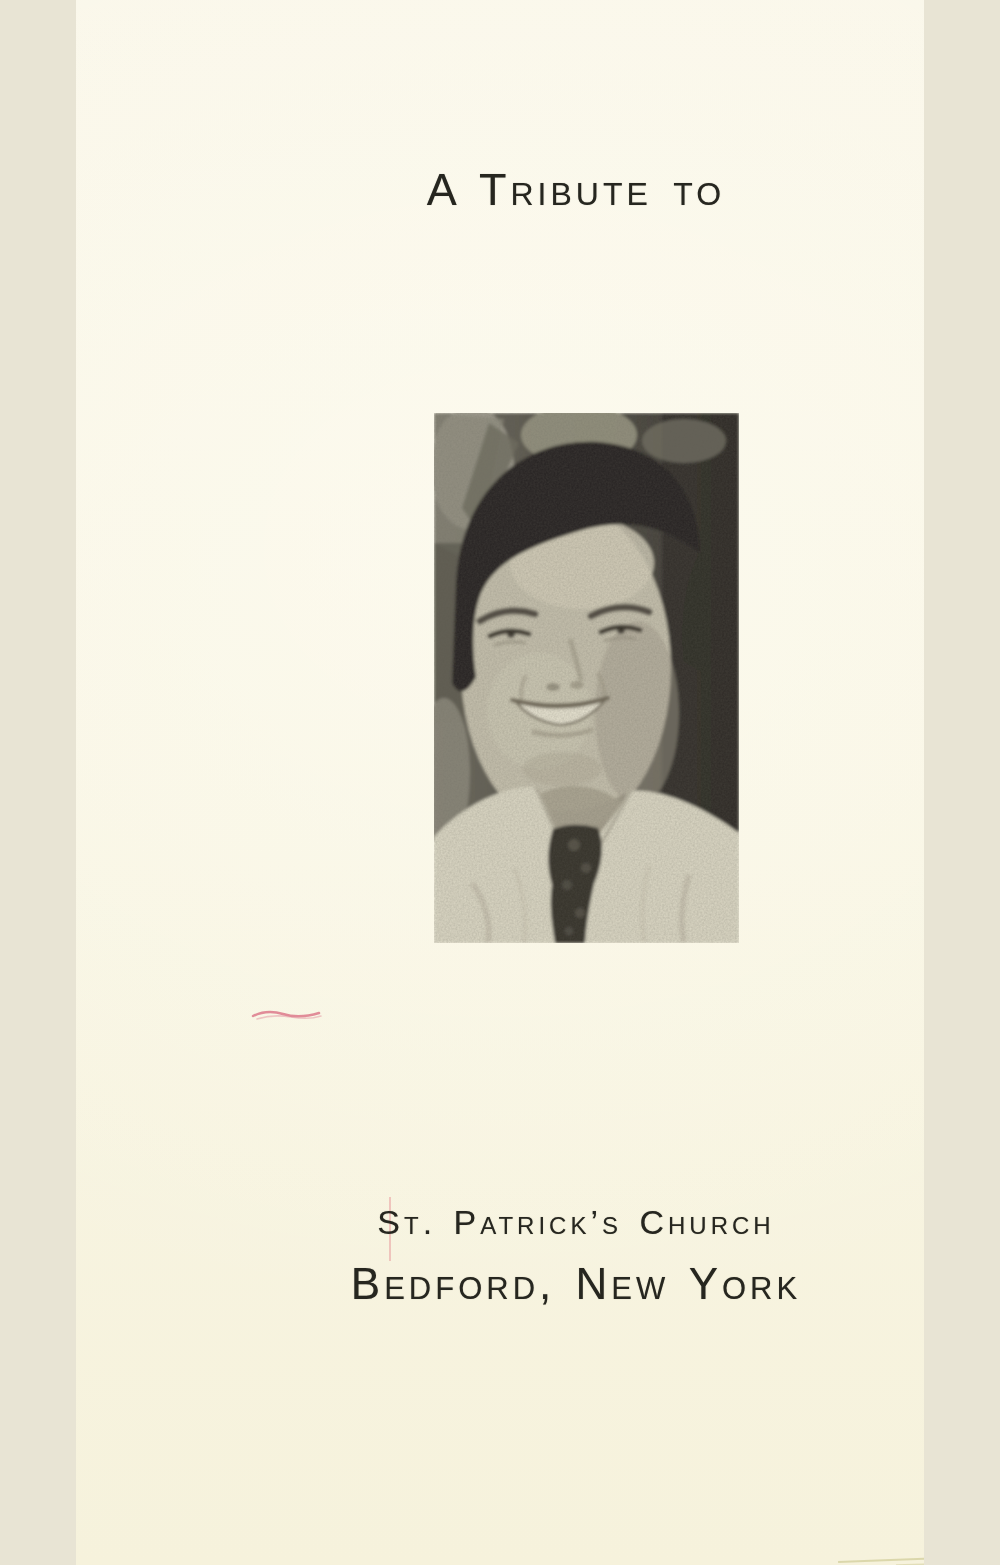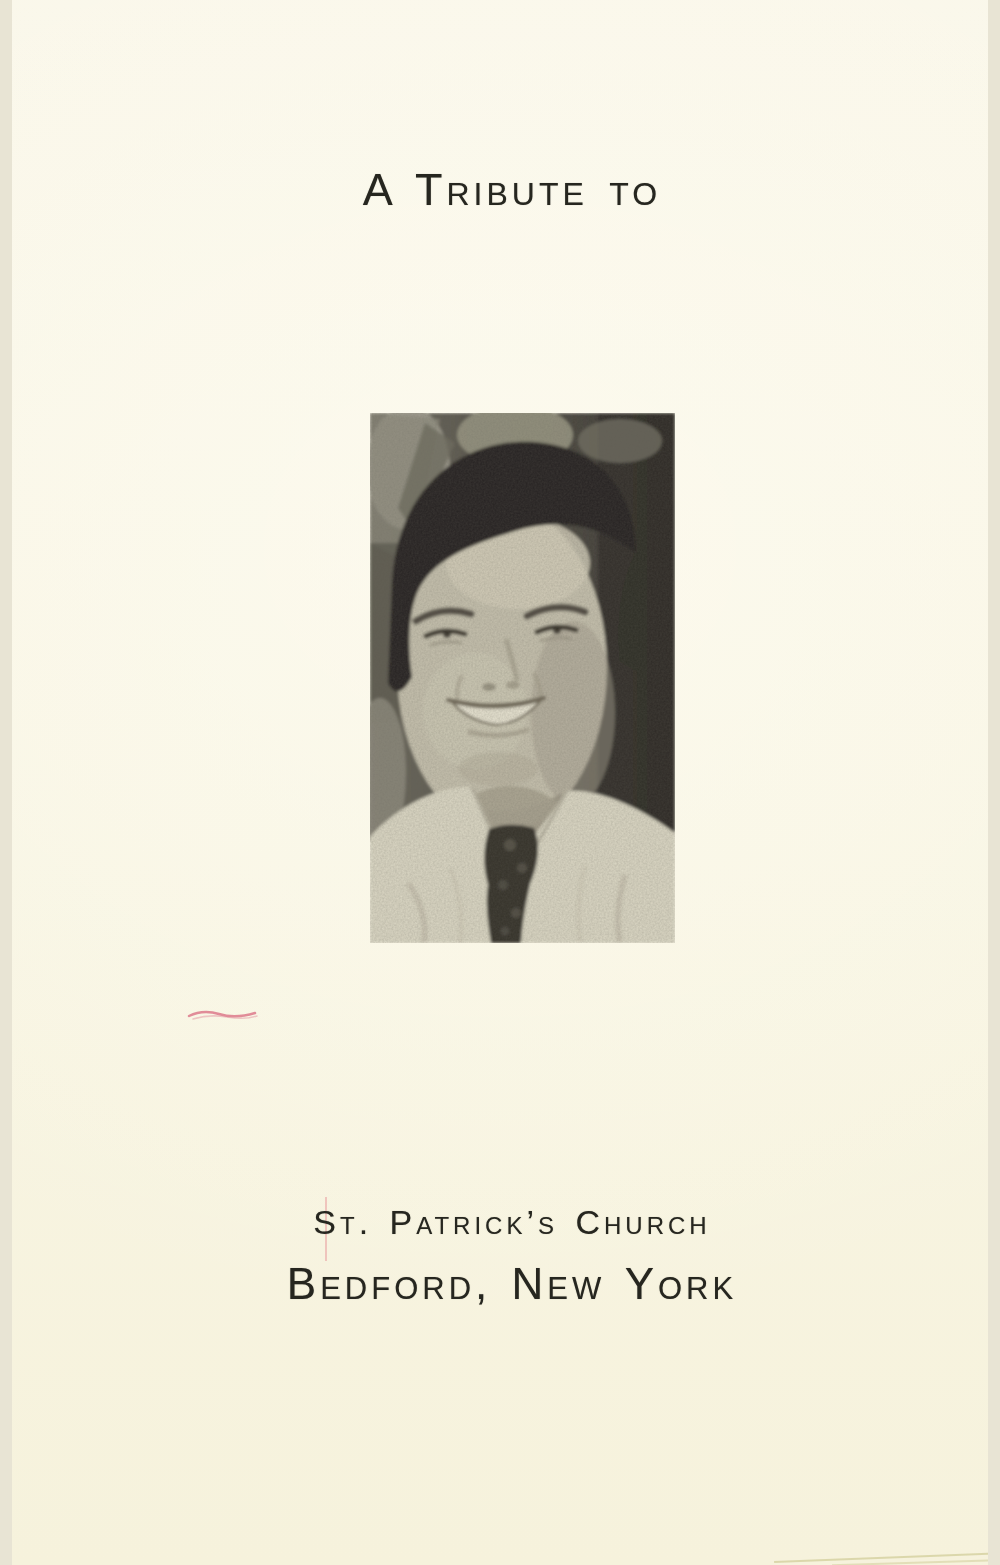--- a/index.html
+++ b/index.html
@@ -1,18 +1,18 @@
 <!DOCTYPE html>
 <html><head>
 <meta charset="utf-8">
 <style>
   html, body { margin: 0; padding: 0; background: #e8e4d4; }
   .page {
     position: relative;
-    width: 976px;
+    width: 848px;
     height: 1565px;
     margin: 0 auto;
     overflow: hidden;
     background:
       radial-gradient(ellipse 1400px 1100px at 50% 35%, rgba(255,253,244,0.55) 0%, rgba(255,253,244,0) 70%),
       linear-gradient(180deg, #faf7ea 0%, #f8f5e3 55%, #f6f2dc 100%);
     font-family: "Liberation Sans", sans-serif;
   }
   .line {
     position: absolute;

